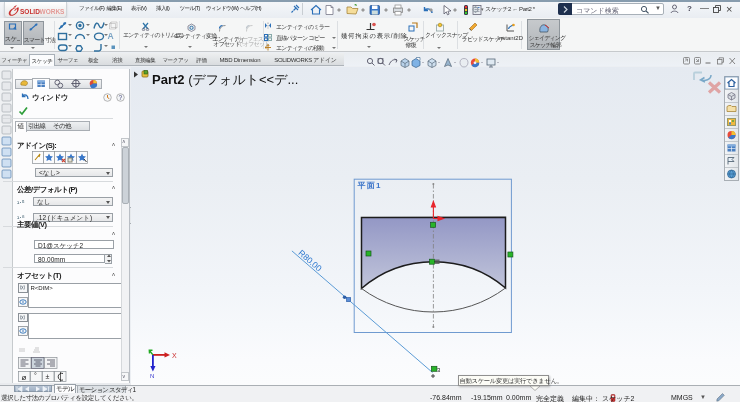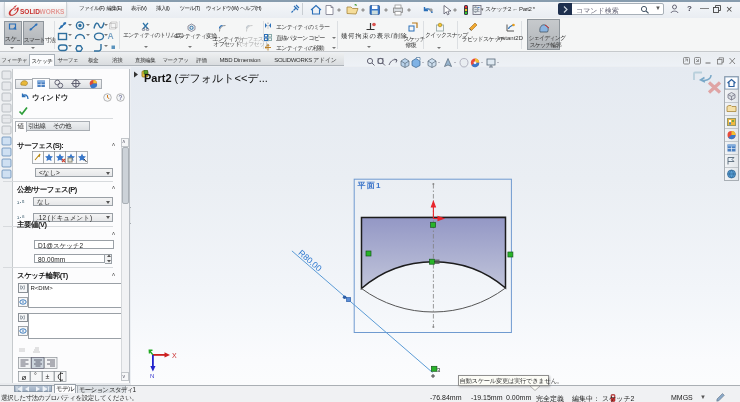--- a/index.html
+++ b/index.html
@@ -455,21 +455,21 @@
       <path d="M1.5 5.5 L4 8 L9 1.5" fill="none" stroke="#2e9e3a" stroke-width="1.7"></path>
     </svg>
 <div class="hr" style="top:118px"></div>
 
 <div class="abs" style="left:15px;top:121px;width:75px;height:10px;background:linear-gradient(#eef0f2,#dcdfe2);border:1px solid #a8adb3"></div>
 <div class="abs" style="left:15px;top:120.5px;width:12px;height:11px;background:#fdfdfe;border:1px solid #a8adb3;border-bottom:none"></div>
 <span class="t" style="left:17.5px;top:122px;font-size:6.5px">値</span>
 <span class="t" style="left:28px;top:122px;font-size:6.5px;letter-spacing:-0.7px">引出線</span>
 <span class="t" style="left:53px;top:122px;font-size:6.5px;letter-spacing:-0.7px">その他</span>
 
-<span class="sec" style="top:141px;left:17px;letter-spacing:-0.5px">サーフェス(S):</span>
+<span class="sec" style="top:141px;left:17px;letter-spacing:-0.5px">アドイン(S):</span>
 <span class="t" style="left:112px;top:141px;font-size:6px;color:#555">ʌ</span>
 <svg class="abs" style="left:32px;top:151px" width="57" height="13" viewBox="0 0 57 13">
  <g fill="#fbfbfc" stroke="#8a9096" stroke-width="0.7">
   <rect x="0.5" y="0.5" width="11" height="12"></rect>
         <rect x="11.5" y="0.5" width="11" height="12"></rect>
         <rect x="22.5" y="0.5" width="11" height="12"></rect>
         <rect x="33.5" y="0.5" width="11" height="12"></rect>
         <rect x="44.5" y="0.5" width="11" height="12"></rect>
  </g>
  <path d="M3 9 L8 3 M8 3 l-1 3" stroke="#b8860b" stroke-width="1.1" fill="none"></path>
@@ -480,21 +480,21 @@
         <path d="M50 2.5 l1.2 2.6 2.8 .3 -2 1.9 .5 2.8 -2.5-1.4 -2.5 1.4 .5-2.8 -2-1.9 2.8-.3 z"></path>
       </g>
  <path d="M14 3 l4 4 m0 -4 l-4 4" stroke="#2e9e3a" stroke-width="1" opacity="0"></path>
  <path d="M30 8 l3 3 m0-3 l-3 3" stroke="#c43" stroke-width="1.1"></path>
  <rect x="36" y="7" width="4" height="4" fill="#e8e4d8" stroke="#887"></rect>
  <path d="M52 8 l2.5 3" stroke="#333" stroke-width="1"></path>
 </svg>
 <div class="combo" style="left:35px;top:168px;width:78px">&lt;なし&gt;<span class="dn"></span></div>
 <div class="hr" style="top:181px"></div>
 
-<span class="sec" style="top:184.5px;left:17px;letter-spacing:-0.5px">公差/サーフェス(P)</span>
+<span class="sec" style="top:184.5px;left:17px;letter-spacing:-0.5px">公差/デフォルト(P)</span>
 <span class="t" style="left:112px;top:184px;font-size:6px;color:#555">ʌ</span>
 <svg class="abs" style="left:17px;top:196.5px" width="11" height="10">
       <text x="0" y="8" font-size="7" fill="#356" font-family="Liberation Sans">¹·⁵</text>
     </svg>
 <div class="combo" style="left:33px;top:197px;width:80px">なし<span class="dn"></span></div>
 <svg class="abs" style="left:17px;top:212px" width="11" height="10">
       <text x="0" y="8" font-size="7" fill="#356" font-family="Liberation Sans">¹·⁸</text>
     </svg>
 <div class="combo" style="left:33px;top:212.5px;width:80px">.12 (ドキュメント)<span class="dn"></span></div>
 <div class="hr" style="top:226px"></div>
@@ -503,21 +503,21 @@
 <span class="t" style="left:112px;top:230px;font-size:6px;color:#555">ʌ</span>
 <div class="inp" style="left:34px;top:239.5px;width:80px;line-height:9px">D1@スケッチ2</div>
 <div class="inp" style="left:34px;top:253.5px;width:71px;line-height:9px">80.00mm</div>
 <div class="abs" style="left:105px;top:253.5px;width:7px;height:10px;background:#f0f1f2;border:1px solid #9aa0a6;border-left:none"></div>
 <svg class="abs" style="left:105.5px;top:254px" width="6" height="9">
       <path d="M3 0.5 L5 3 H1 Z" fill="#555"></path>
       <path d="M3 8.5 L1 6 H5 Z" fill="#555"></path>
     </svg>
 <div class="hr" style="top:267px"></div>
 
-<span class="sec" style="top:271px;left:17px;letter-spacing:-0.5px">スケッチ輪郭(T)</span>
+<span class="sec" style="top:271px;left:17px;letter-spacing:-0.5px">オフセット(T)</span>
 <span class="t" style="left:112px;top:271px;font-size:6px;color:#555">ʌ</span>
 <div class="abs" style="left:28px;top:283px;width:94px;height:24.5px;background:#fff;border:1px solid #9aa0a6"></div>
 <span class="t" style="left:30.5px;top:284.5px;font-size:6px;color:#222">R&lt;DIM&gt;</span>
 <div class="abs" style="left:17.5px;top:283px;width:10px;height:9.5px;background:#f6f7f8;border:1px solid #8a9096;font-size:4.5px;color:#345;text-align:center;line-height:8px">(x)</div>
 <svg class="abs" style="left:17.5px;top:296.5px" width="10" height="10">
       <rect x="0.5" y="0.5" width="9" height="9" fill="#f6f7f8" stroke="#8a9096" stroke-width="0.8"></rect>
       <ellipse cx="5" cy="5" rx="3.2" ry="2.2" fill="none" stroke="#2a6fb8" stroke-width="0.9"></ellipse>
       <circle cx="5" cy="5" r="0.8" fill="#2a6fb8"></circle>
     </svg>
 <div class="abs" style="left:28px;top:312.5px;width:94px;height:26px;background:#fff;border:1px solid #9aa0a6"></div>
@@ -626,21 +626,21 @@
  </g>
 </svg>
 
 <svg class="abs" style="left:133px;top:71px" width="6" height="7">
       <path d="M1 0.5 L5 3.5 L1 6.5 Z" fill="#333"></path>
     </svg>
 <svg class="abs" style="left:141px;top:70px" width="9" height="8">
       <rect x="1" y="1" width="6" height="6" rx="1" fill="#e8c23a" stroke="#8a6d1a" stroke-width="0.8"></rect>
       <rect x="3" y="0.5" width="3.5" height="3.5" fill="#5aa02c" stroke="#2a5c10" stroke-width="0.6"></rect>
     </svg>
-<span class="t" style="left:144px;top:70.5px;font-size:11px;color:#111"><b>Part2</b> (デフォルト&lt;&lt;デ...</span>
+<span class="t" style="left:152px;top:70.5px;font-size:13px;color:#111"><b>Part2</b> (デフォルト&lt;&lt;デ...</span>
 
 <div class="abs" style="left:457.5px;top:374.5px;width:91px;height:11px;background:#fcfcf6;border:1px solid #909090;box-shadow:1px 1px 2px rgba(0,0,0,.25);z-index:9"></div>
 <span class="t" style="left:459.5px;top:376.5px;font-size:6.3px;letter-spacing:-0.3px;color:#333;z-index:9">自動スケール変更は実行できません。</span>
 <svg class="abs" style="left:530px;top:385.5px;z-index:9" width="10" height="5">
       <path d="M0 0 L5 4.5 L10 0 Z" fill="#fcfcf6" stroke="#909090" stroke-width="0.7"></path>
     </svg>
 
 <div id="botleft"></div>
 <div id="statusbar"></div>
 <div class="abs" style="left:14px;top:385px;width:38px;height:7px;background:linear-gradient(#b8c4d4,#9fb0c4);border:1px solid #8a98a8"></div>

